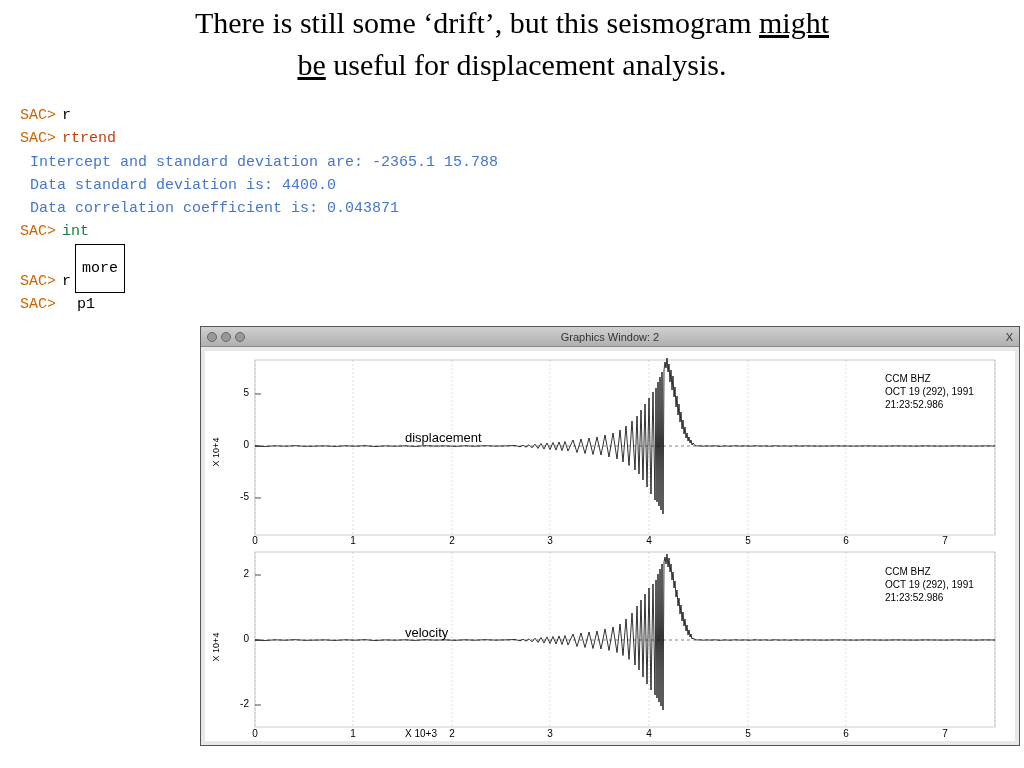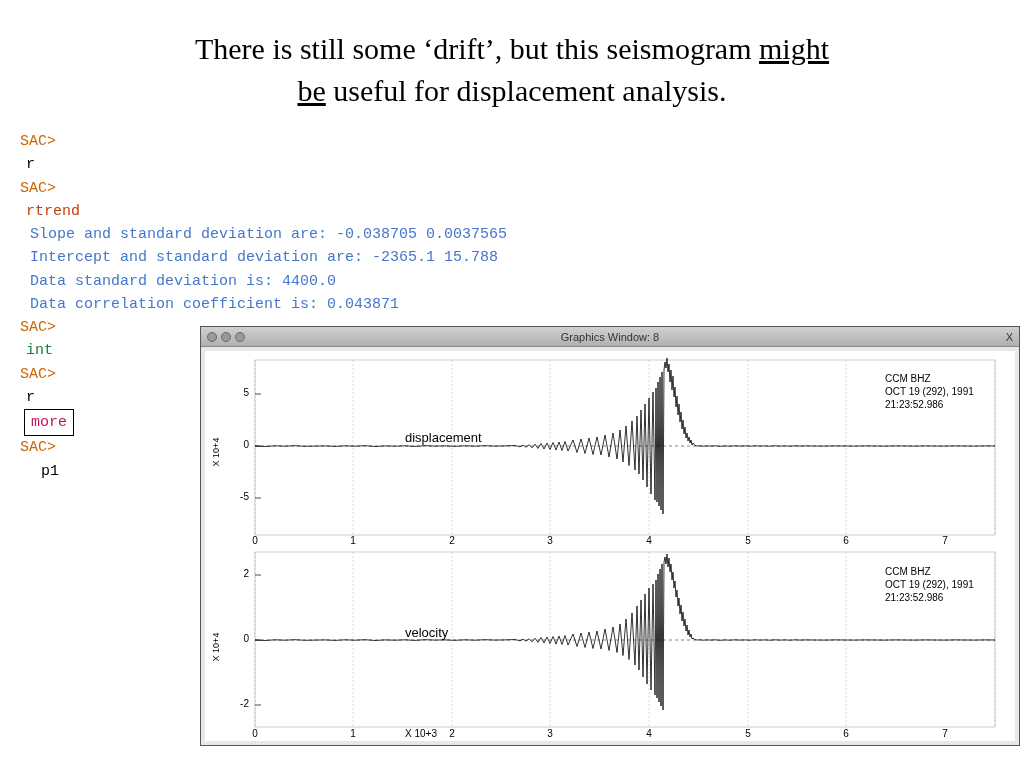--- a/index.html
+++ b/index.html
@@ -12,21 +12,21 @@
       position: relative;
     }
 
     
     .header-text {
       font-family: 'Segoe Print', 'Comic Sans MS', cursive, fantasy;
       font-size: 30px;
       color: #000;
       text-align: center;
       line-height: 1.4;
-      padding: 28px 60px 12px 60px;
+      padding: 2px 60px 12px 60px;
     }
     .header-text .underline {
       text-decoration: underline;
     }
 
     
     .terminal {
       padding: 6px 20px;
       font-family: 'Courier New', Courier, monospace;
       font-size: 15px;
@@ -34,29 +34,28 @@
     }
     .prompt {
       color: #cc6600;
     }
     .output {
       color: #4477cc;
       padding-left: 10px;
     }
     .prompt-line {
       display: flex;
-      align-items: flex-start;
-      flex-direction: column;
+      align-items: flex-end;
     }
     .more-box {
       display: inline-block;
       border: 1px solid #000;
-      padding: 1px 6px;
+      padding: 12px 6px;
       margin-left: 4px;
-      color: #be185d;
+      color: #000000;
     }
 
     
     .graphics-window {
       position: absolute;
       top: 326px;
       left: 200px;
       width: 820px;
       height: 420px;
       background: #e8e8e8;
@@ -126,21 +125,20 @@
 
 <div class="terminal">
   <div class="prompt-line">
     <span class="prompt">SAC&gt;</span>
     <span style="color:#000; margin-left:6px;"> r</span>
   </div>
   <div class="prompt-line">
     <span class="prompt">SAC&gt;</span>
     <span style="color:#c2410c; margin-left:6px;"> rtrend</span>
   </div>
-  <div class="output">Slope and standard deviation are: -0.038705  0.0037565</div>
   <div class="output">Intercept and standard deviation are: -2365.1  15.788</div>
   <div class="output">Data standard deviation is: 4400.0</div>
   <div class="output">Data correlation coefficient is: 0.043871</div>
   <div class="prompt-line">
     <span class="prompt">SAC&gt;</span>
     <span style="color:#15803d; margin-left:6px;"> int</span>
   </div>
   <div class="prompt-line">
     <span class="prompt">SAC&gt;</span>
     <span style="color:#000; margin-left:6px;"> r </span>
@@ -152,21 +150,21 @@
   </div>
 </div>
 
 <div class="graphics-window">
   <div class="graphics-title-bar">
     <div class="title-bar-dots">
       <div class="dot"></div>
       <div class="dot"></div>
       <div class="dot"></div>
     </div>
-    <span class="title-bar-text">Graphics Window: 8</span>
+    <span class="title-bar-text">Graphics Window: 2</span>
     <span class="title-bar-x">X</span>
   </div>
   <div class="chart-area">
     <svg class="charts-svg" viewBox="0 0 810 388" xmlns="http://www.w3.org/2000/svg">
 
       <rect x="50" y="8" width="740" height="175" fill="white" stroke="#999" stroke-width="0.5"></rect>
 
       <text x="44" y="44" font-size="10" text-anchor="end" font-family="Arial" fill="#000">5</text>
       <line x1="50" y1="42" x2="56" y2="42" stroke="#000" stroke-width="0.7"></line>
 

